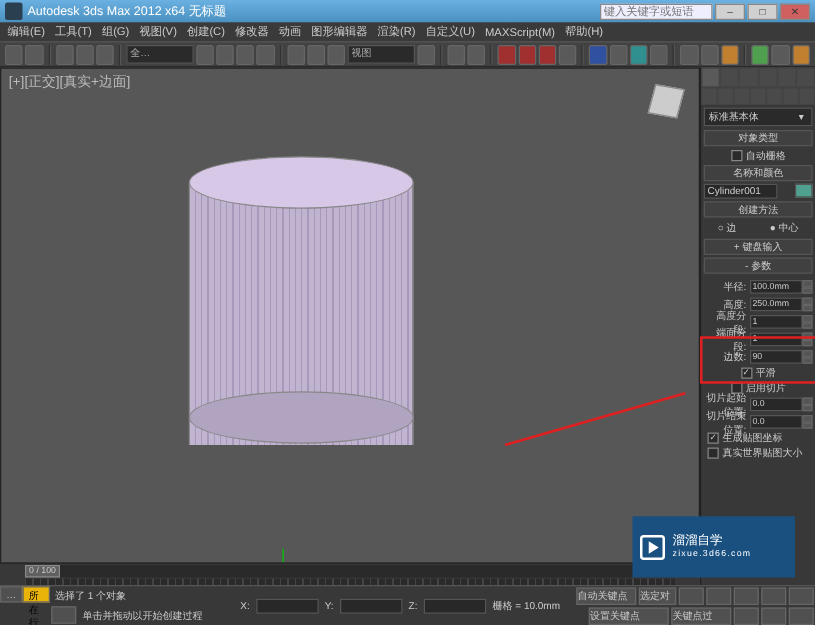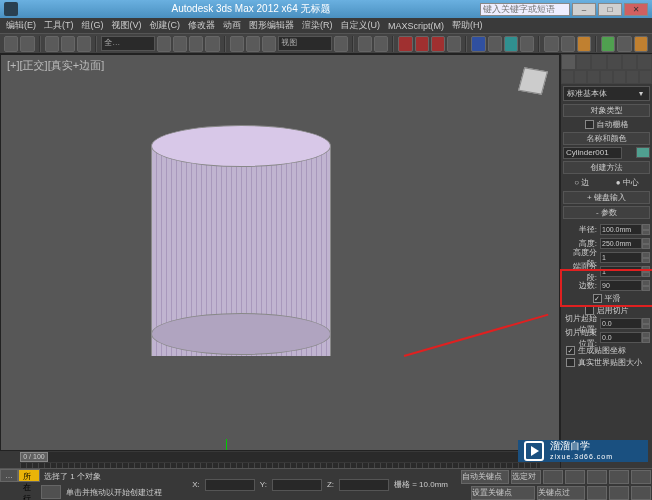--- a/index.html
+++ b/index.html
@@ -1,20 +1,20 @@
 <!DOCTYPE html>
 <html><head>
 <meta charset="utf-8">
 <style>
 * { margin: 0; padding: 0; box-sizing: border-box; font-family: "Microsoft YaHei", Arial, sans-serif; }
 body { width: 652px; height: 500px; background: #4a4a4a; overflow: hidden; position: relative; font-size: 9px; }
 
 .titlebar { height: 18px; background: linear-gradient(#6ab0e0, #4a90c0); display: flex; align-items: center; color: #fff; padding: 0 4px; }
 .titlebar .logo { width: 14px; height: 14px; background: #2a4050; border-radius: 2px; display: inline-block; margin-right: 4px; }
-.titlebar .title { flex: 1; text-align: center; font-size: 10px; }
+.titlebar .title { flex: 1; text-align: left; font-size: 10px; }
 .titlebar .searchbox { width: 90px; height: 13px; background: #eef; border: 1px solid #888; font-size: 9px; color: #666; padding: 0 2px; }
 .titlebar .winbtn { width: 24px; height: 13px; background: #d0d0d0; border: 1px solid #888; margin-left: 2px; text-align: center; line-height: 11px; font-size: 8px; color: #333; }
 .titlebar .close { background: #d06060; }
 
 .menubar { height: 15px; background: #3a3a3a; display: flex; align-items: center; padding: 0 2px; color: #ccc; font-size: 9px; }
 .menubar span { padding: 0 4px; }
 
 .toolbar { height: 21px; background: #424242; border-top: 1px solid #555; border-bottom: 1px solid #222; display: flex; align-items: center; padding: 0 4px; gap: 2px; }
 .toolbar .tbbtn { width: 16px; height: 16px; background: #5a5a5a; border: 1px solid #666; border-radius: 2px; }
 .toolbar .sep { width: 2px; height: 16px; border-left: 1px solid #333; border-right: 1px solid #555; margin: 0 2px; }
@@ -87,21 +87,21 @@
 .statusbar .sbtn { width: 20px; height: 14px; background: #505050; border: 1px solid #666; margin: 1px; }
 .statusbar .stext { padding: 2px 4px; }
 .statusbar .coordbox { width: 50px; height: 12px; background: #282828; border: 1px solid #555; margin: 1px; padding: 0 2px; }
 .status-left { width: 40px; display: flex; flex-direction: column; }
 .status-tabs { display: flex; height: 13px; }
 .status-tabs .stab { padding: 1px 4px; background: #505050; border: 1px solid #666; font-size: 8px; }
 .status-tabs .stab.active { background: #eab308; color: #000; }
 .status-mid { flex: 1; display: flex; flex-direction: column; }
 .status-right { display: flex; flex-wrap: wrap; width: 200px; align-content: flex-start; justify-content: flex-end; }
 
-.watermark { position: absolute; bottom: 38px; right: 4px; width: 130px; height: 22px; background: #1a5080; color: #fff; display: flex; align-items: center; padding: 0 6px; font-size: 10px; }
+.watermark { position: absolute; bottom: 38px; right: 16px; width: 130px; height: 49px; background: #1a5080; color: #fff; display: flex; align-items: center; padding: 0 6px; font-size: 10px; }
 .watermark .playicon { width: 20px; height: 20px; border: 2px solid #fff; border-radius: 3px; margin-right: 6px; position: relative; }
 .watermark .playicon::after { content: ""; position: absolute; left: 5px; top: 3px; border-left: 8px solid #fff; border-top: 5px solid transparent; border-bottom: 5px solid transparent; }
 .watermark .wmtext { display: flex; flex-direction: column; line-height: 11px; }
 .watermark .wmurl { font-size: 7px; letter-spacing: 1px; }
 </style>
 </head>
 <body>
 
 <div class="titlebar">
   <span class="logo"></span>

